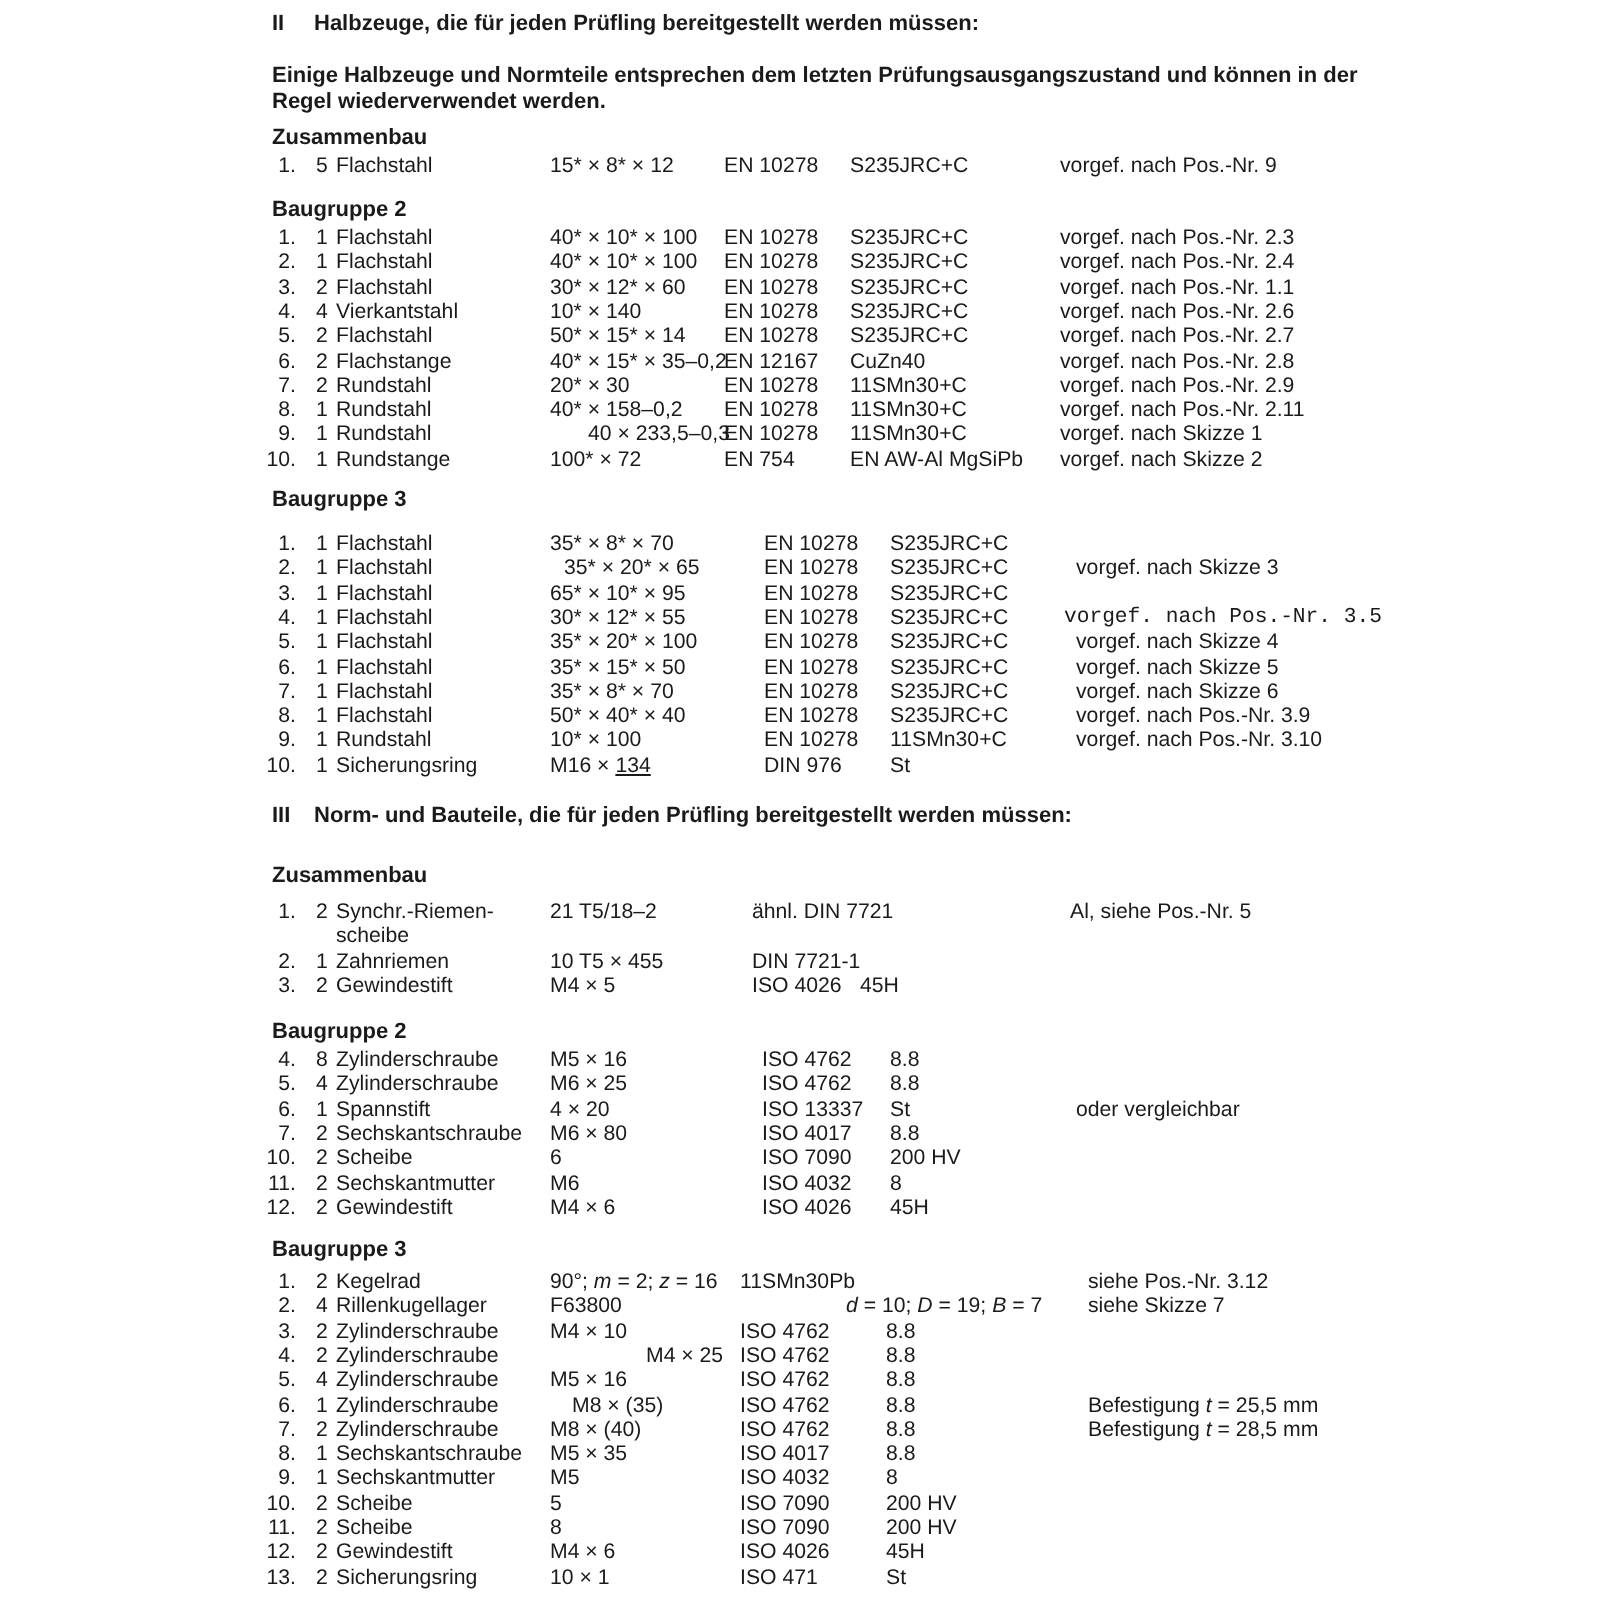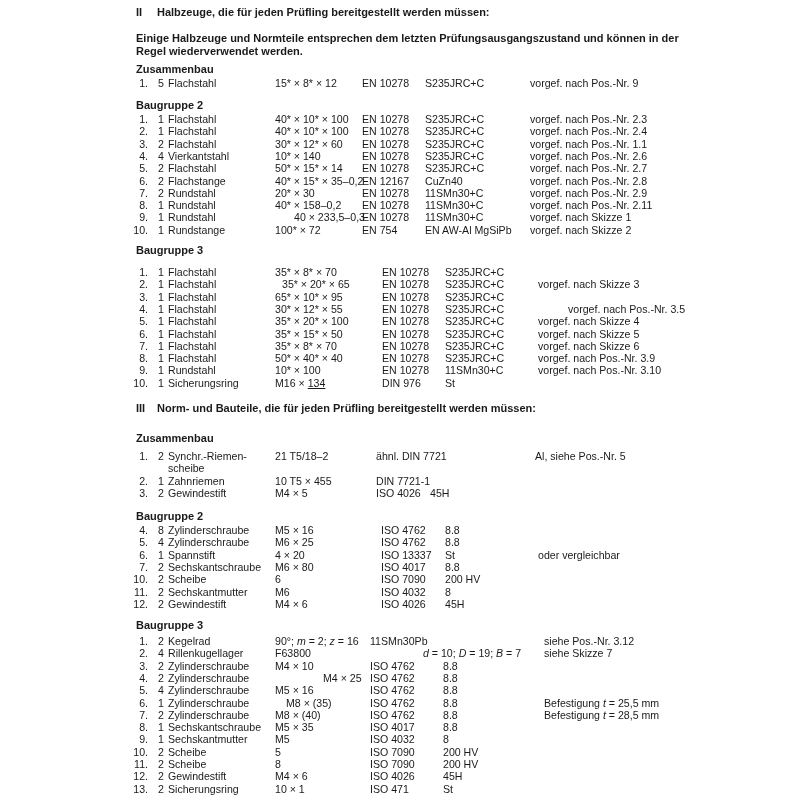--- a/index.html
+++ b/index.html
@@ -156,21 +156,21 @@
       <span style="left: 382px;">EN 10278</span>
       <span style="left: 445px;">S235JRC+C</span>
     </div>
     <div class="row" style="top: 302.9px; width: 800px;">
       <span class="num" style="left: 130px;">4.</span>
       <span style="left: 158px;">1</span>
       <span style="left: 168px;">Flachstahl</span>
       <span style="left: 275px;">30* × 12* × 55</span>
       <span style="left: 382px;">EN 10278</span>
       <span style="left: 445px;">S235JRC+C</span>
-      <span style="left: 568px;">vorgef. nach Pos.-Nr. 3.5</span>
+      <span style="left: 532px; font-family: Liberation Mono, monospace;">vorgef. nach Pos.-Nr. 3.5</span>
     </div>
     <div class="row" style="top: 315.2px; width: 800px;">
       <span class="num" style="left: 130px;">5.</span>
       <span style="left: 158px;">1</span>
       <span style="left: 168px;">Flachstahl</span>
       <span style="left: 275px;">35* × 20* × 100</span>
       <span style="left: 382px;">EN 10278</span>
       <span style="left: 445px;">S235JRC+C</span>
       <span style="left: 538px;">vorgef. nach Skizze 4</span>
     </div>

